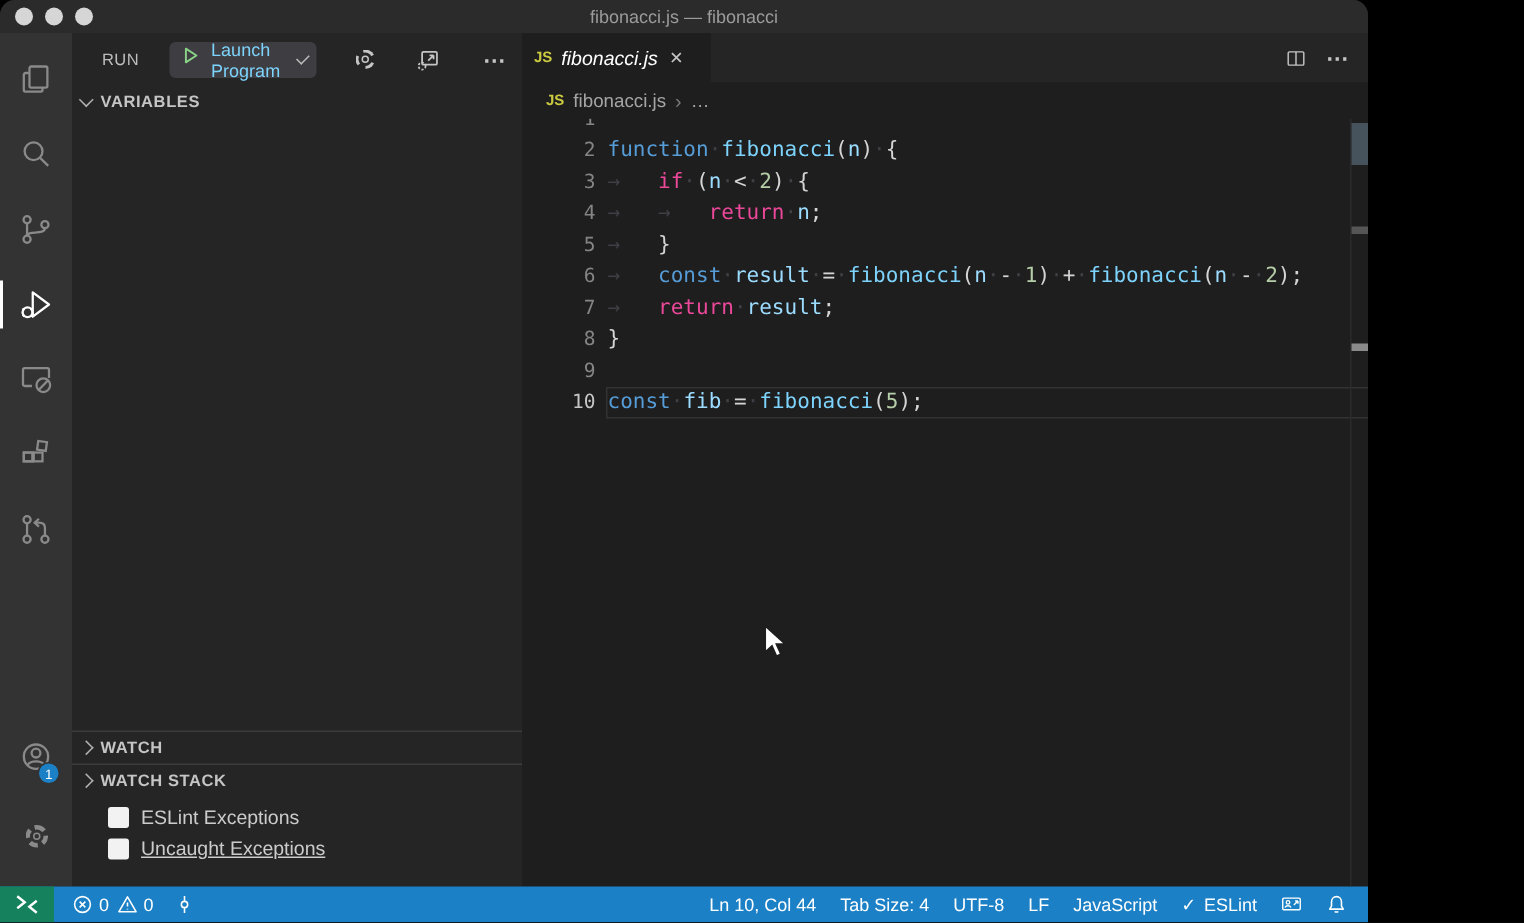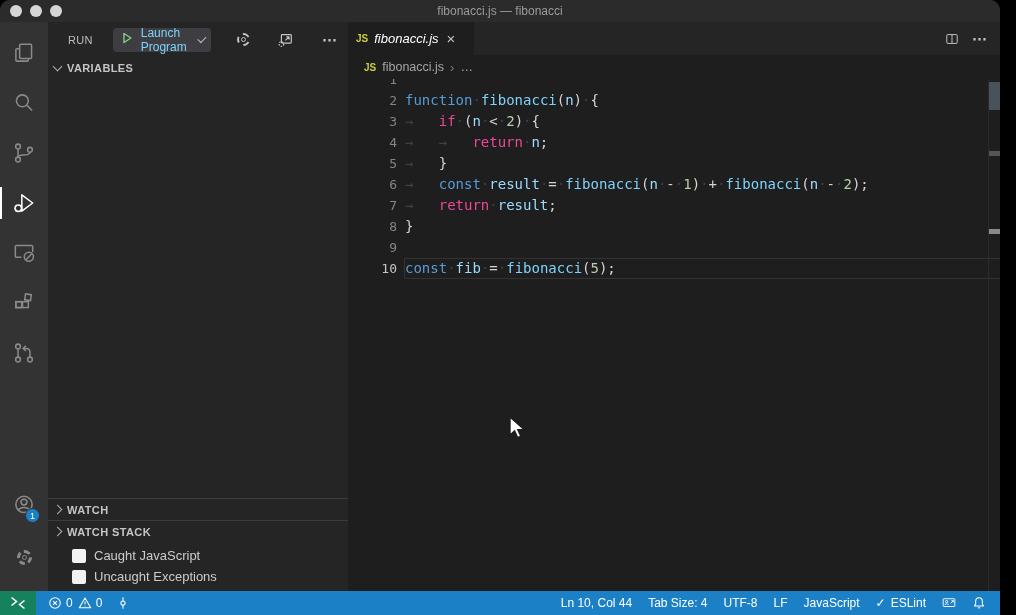--- a/index.html
+++ b/index.html
@@ -1,18 +1,18 @@
 <!DOCTYPE html>
 <html><head>
 <meta charset="utf-8">
 <style>
   * { margin:0; padding:0; box-sizing:border-box; }
   html,body { background:#000; }
   body { font-family:"Liberation Sans", sans-serif; }
-  .window { width:1000px; height:615px; display:flex; flex-direction:column; background:#1e1e1e; overflow:hidden; border-radius:10px 10px 0 0; position:relative; }
+  .window { width:912px; height:615px; display:flex; flex-direction:column; background:#1e1e1e; overflow:hidden; border-radius:10px 10px 0 0; position:relative; }
 
   
   .titlebar { height:22px; background:#2b2b2c; position:relative; flex:none; display:flex; align-items:center; }
   .traffic { display:flex; gap:8px; padding-left:10px; }
   .traffic span { width:12px; height:12px; border-radius:50%; background:#d6d6d6; display:block; }
   .win-title { position:absolute; left:0; right:0; text-align:center; color:#9b9b9b; font-size:12px; }
 
   
   .main { flex:1; display:flex; min-height:0; }
 
@@ -208,23 +208,23 @@
       <div class="section-header">
         <span class="sh-chev closed"></span>
         <span>WATCH</span>
       </div>
       <div class="section-header">
         <span class="sh-chev closed"></span>
         <span>WATCH STACK</span>
       </div>
       <div class="bp-row" style="margin-top:3px;">
         <span class="bp-check"></span>
-        <span>Caught JavaScript</span>
-      </div>
-      <div class="bp-row" style="margin-bottom:4px;">
+        <span>ESLint Exceptions</span>
+      </div>
+      <div class="bp-row" style="margin-bottom:15px;text-decoration:underline;">
         <span class="bp-check"></span>
         <span>Uncaught Exceptions</span>
       </div>
     </div>
 
     <div class="editorgroup">
       <div class="tabbar">
         <div class="tab">
           <span class="js-badge">JS</span>
           <span class="tab-label">fibonacci.js</span>

